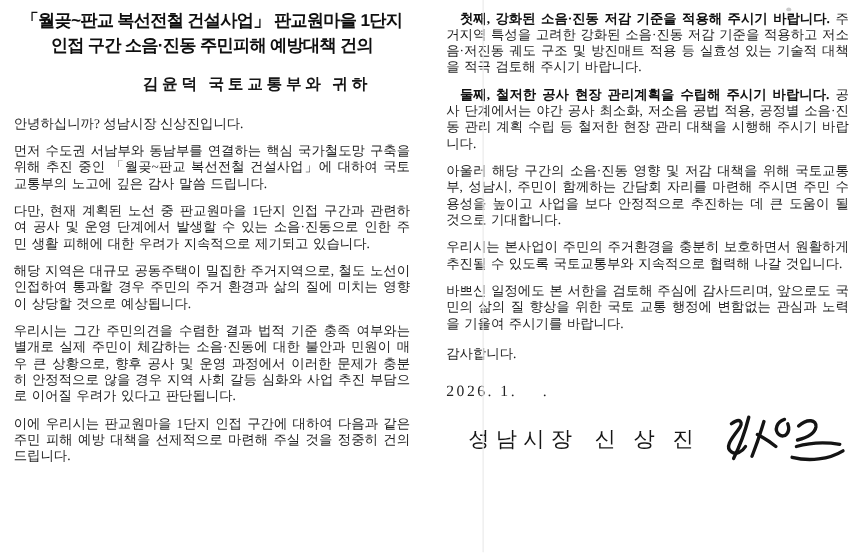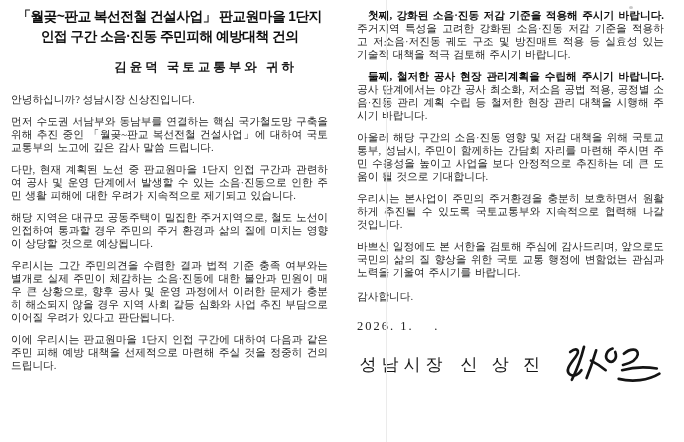--- a/index.html
+++ b/index.html
@@ -10,21 +10,21 @@
     background: #ffffff;
     overflow: hidden;
     font-family: "Liberation Serif", serif;
     color: #1d1d1d;
   }
   .page {
     position: absolute; top: 0; height: 348px;
     box-sizing: border-box;
   }
   #page-left  { left: 0;   width: 342px; padding: 7px 14px 0 11px; }
-  #page-right { left: 342px; width: 342px; padding: 9px 20px 0 15px; }
+  #page-right { left: 342px; width: 342px; padding: 9px 5px 0 15px; }
 
   .doc-title {
     font-family: "Liberation Sans", sans-serif;
     font-weight: 700;
     font-size: 13.8px;
     line-height: 19.5px;
     letter-spacing: -0.6px;
     text-align: center;
     color: #0f0f0f;
   }
@@ -105,21 +105,21 @@
 <div class="page" id="page-left">
   <div class="doc-title">
     <div>「월곶~판교 복선전철 건설사업」 판교원마을 1단지</div>
     <div>인접 구간 소음·진동 주민피해 예방대책 건의</div>
   </div>
   <div class="recipient">김윤덕 국토교통부와 귀하</div>
   <p class="greeting">안녕하십니까? 성남시장 신상진입니다.</p>
   <p class="body">먼저 수도권 서남부와 동남부를 연결하는 핵심 국가철도망 구축을 위해 추진 중인 「월곶~판교 복선전철 건설사업」에 대하여 국토교통부의 노고에 깊은 감사 말씀 드립니다.</p>
   <p class="body">다만, 현재 계획된 노선 중 판교원마을 1단지 인접 구간과 관련하여 공사 및 운영 단계에서 발생할 수 있는 소음·진동으로 인한 주민 생활 피해에 대한 우려가 지속적으로 제기되고 있습니다.</p>
   <p class="body">해당 지역은 대규모 공동주택이 밀집한 주거지역으로, 철도 노선이 인접하여 통과할 경우 주민의 주거 환경과 삶의 질에 미치는 영향이 상당할 것으로 예상됩니다.</p>
-  <p class="body">우리시는 그간 주민의견을 수렴한 결과 법적 기준 충족 여부와는 별개로 실제 주민이 체감하는 소음·진동에 대한 불안과 민원이 매우 큰 상황으로, 향후 공사 및 운영 과정에서 이러한 문제가 충분히 해소되지 않을 경우 지역 사회 갈등 심화와 사업 추진 부담으로 이어질 우려가 있다고 판단됩니다.</p>
+  <p class="body">우리시는 그간 주민의견을 수렴한 결과 법적 기준 충족 여부와는 별개로 실제 주민이 체감하는 소음·진동에 대한 불안과 민원이 매우 큰 상황으로, 향후 공사 및 운영 과정에서 이러한 문제가 충분히 안정적으로 않을 경우 지역 사회 갈등 심화와 사업 추진 부담으로 이어질 우려가 있다고 판단됩니다.</p>
   <p class="body">이에 우리시는 판교원마을 1단지 인접 구간에 대하여 다음과 같은 주민 피해 예방 대책을 선제적으로 마련해 주실 것을 정중히 건의 드립니다.</p>
 </div>
 
 <div class="page" id="page-right">
   <p class="body req first"><span class="lead">첫째, 강화된 소음·진동 저감 기준을 적용해 주시기 바랍니다.</span> <span>주거지역 특성을 고려한 강화된 소음·진동 저감 기준을 적용하고 저소음·저진동 궤도 구조 및 방진매트 적용 등 실효성 있는 기술적 대책을 적극 검토해 주시기 바랍니다.</span></p>
   <p class="body req"><span class="lead">둘째, 철저한 공사 현장 관리계획을 수립해 주시기 바랍니다.</span> <span>공사 단계에서는 야간 공사 최소화, 저소음 공법 적용, 공정별 소음·진동 관리 계획 수립 등 철저한 현장 관리 대책을 시행해 주시기 바랍니다.</span></p>
   <p class="body">아울러 해당 구간의 소음·진동 영향 및 저감 대책을 위해 국토교통부, 성남시, 주민이 함께하는 간담회 자리를 마련해 주시면 주민 수용성을 높이고 사업을 보다 안정적으로 추진하는 데 큰 도움이 될 것으로 기대합니다.</p>
   <p class="body">우리시는 본사업이 주민의 주거환경을 충분히 보호하면서 원활하게 추진될 수 있도록 국토교통부와 지속적으로 협력해 나갈 것입니다.</p>
   <p class="body">바쁘신 일정에도 본 서한을 검토해 주심에 감사드리며, 앞으로도 국민의 삶의 질 향상을 위한 국토 교통 행정에 변함없는 관심과 노력을 기울여 주시기를 바랍니다.</p>
   <p class="closing">감사합니다.</p>

